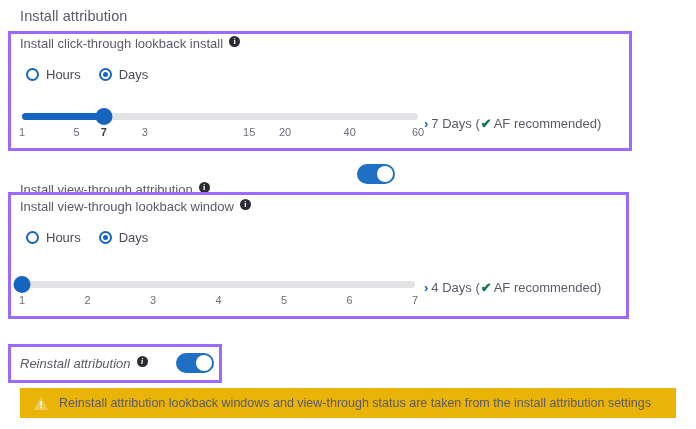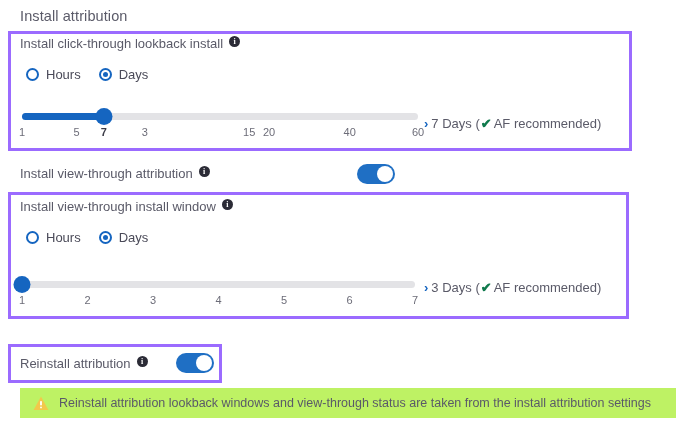--- a/index.html
+++ b/index.html
@@ -138,21 +138,21 @@
     border-radius: 50%;
     background: #ffffff;
     top: 2px; right: 2px;
   }
 
   
   #warning-banner {
     position: absolute;
     left: 20px; top: 388px;
     width: 656px; height: 30px;
-    background: #bef264;
+    background: #eab308;
     display: flex;
     align-items: center;
     box-sizing: border-box;
     padding-left: 13px;
   }
   .warn-icon { width: 16px; height: 15px; flex: none; margin-right: 10px; }
   #warning-text { font-size: 12.5px; color: #5a5a68; }
 </style>
 </head>
 <body>
@@ -178,43 +178,43 @@
 
 <div class="slider-wrap" id="slider-click" style="left:22px; top:113px; width:396px;">
   <div class="slider-track" style="width:396px;"></div>
   <div class="slider-fill" id="fill-click" style="width: 81.931px;"></div>
   <div class="slider-thumb" id="thumb-click" style="left: 81.931px;"></div>
 <span class="tick-label" style="left: 0px;">1</span>
     <span class="tick-label" style="left: 54.6207px;">5</span>
     <span class="tick-label bold" style="left: 81.931px;">7</span>
     <span class="tick-label" style="left: 122.897px;">3</span>
     <span class="tick-label" style="left: 191.172px; margin-left: 36px;">15</span>
-    <span class="tick-label" style="left: 247px; text-align: center;">20</span>
+    <span class="tick-label" style="left: 263px; text-align: center;">20</span>
     <span class="tick-label" style="left: 327.724px;">40</span>
     <span class="tick-label" style="left: 396px;">60</span>
   </div>
 
 <div class="slider-value" style="left:424px; top:116px;">
   <span class="chev">›</span>
   <span>7 Days (</span>
   <span class="check-mark">✔</span>
   <span>AF recommended)</span>
 </div>
 
-<div class="field-label" style="left:20px; top:166px;">
+<div class="field-label" style="left:20px; top:182px;">
   <span>Install view-through attribution</span><span class="info-icon">i</span>
 </div>
 <div class="toggle" style="left:357px; top:164px;">
   <span class="knob"></span>
 </div>
 
 <div class="hl-box" id="box-view"></div>
 
 <div class="field-label" style="left:20px; top:199px;">
-  <span>Install view-through install window</span><span class="info-icon">i</span>
+  <span>Install view-through lookback window</span><span class="info-icon">i</span>
 </div>
 
 <div class="radio-group" style="left:26px; top:230px;">
   <div class="radio-opt">
     <span class="radio-circle"></span>
     <span class="radio-label">Hours</span>
   </div>
   <div class="radio-opt">
     <span class="radio-circle checked"></span>
     <span class="radio-label">Days</span>
@@ -229,28 +229,28 @@
     <span class="tick-label" style="left: 65.5px;">2</span>
     <span class="tick-label" style="left: 131px;">3</span>
     <span class="tick-label" style="left: 196.5px;">4</span>
     <span class="tick-label" style="left: 262px;">5</span>
     <span class="tick-label" style="left: 327.5px;">6</span>
     <span class="tick-label" style="left: 393px;">7</span>
   </div>
 
 <div class="slider-value" style="left:424px; top:280px;">
   <span class="chev">›</span>
-  <span>3 Days (</span>
+  <span>4 Days (</span>
   <span class="check-mark">✔</span>
   <span>AF recommended)</span>
 </div>
 
 <div class="hl-box" id="box-reinst"></div>
 
-<div class="field-label" style="left:20px; top:356px;">
+<div class="field-label" style="left:20px; top:356px;font-style:italic;">
   <span>Reinstall attribution</span><span class="info-icon">i</span>
 </div>
 <div class="toggle" style="left:176px; top:353px;">
   <span class="knob"></span>
 </div>
 
 <div id="warning-banner">
   <svg class="warn-icon" viewBox="0 0 16 15">
     <path d="M8 0.6 L15.4 14 L0.6 14 Z" fill="#f2c84b"></path>
     <rect x="7.1" y="5" width="1.8" height="4.6" rx=".8" fill="#ffffff"></rect>

